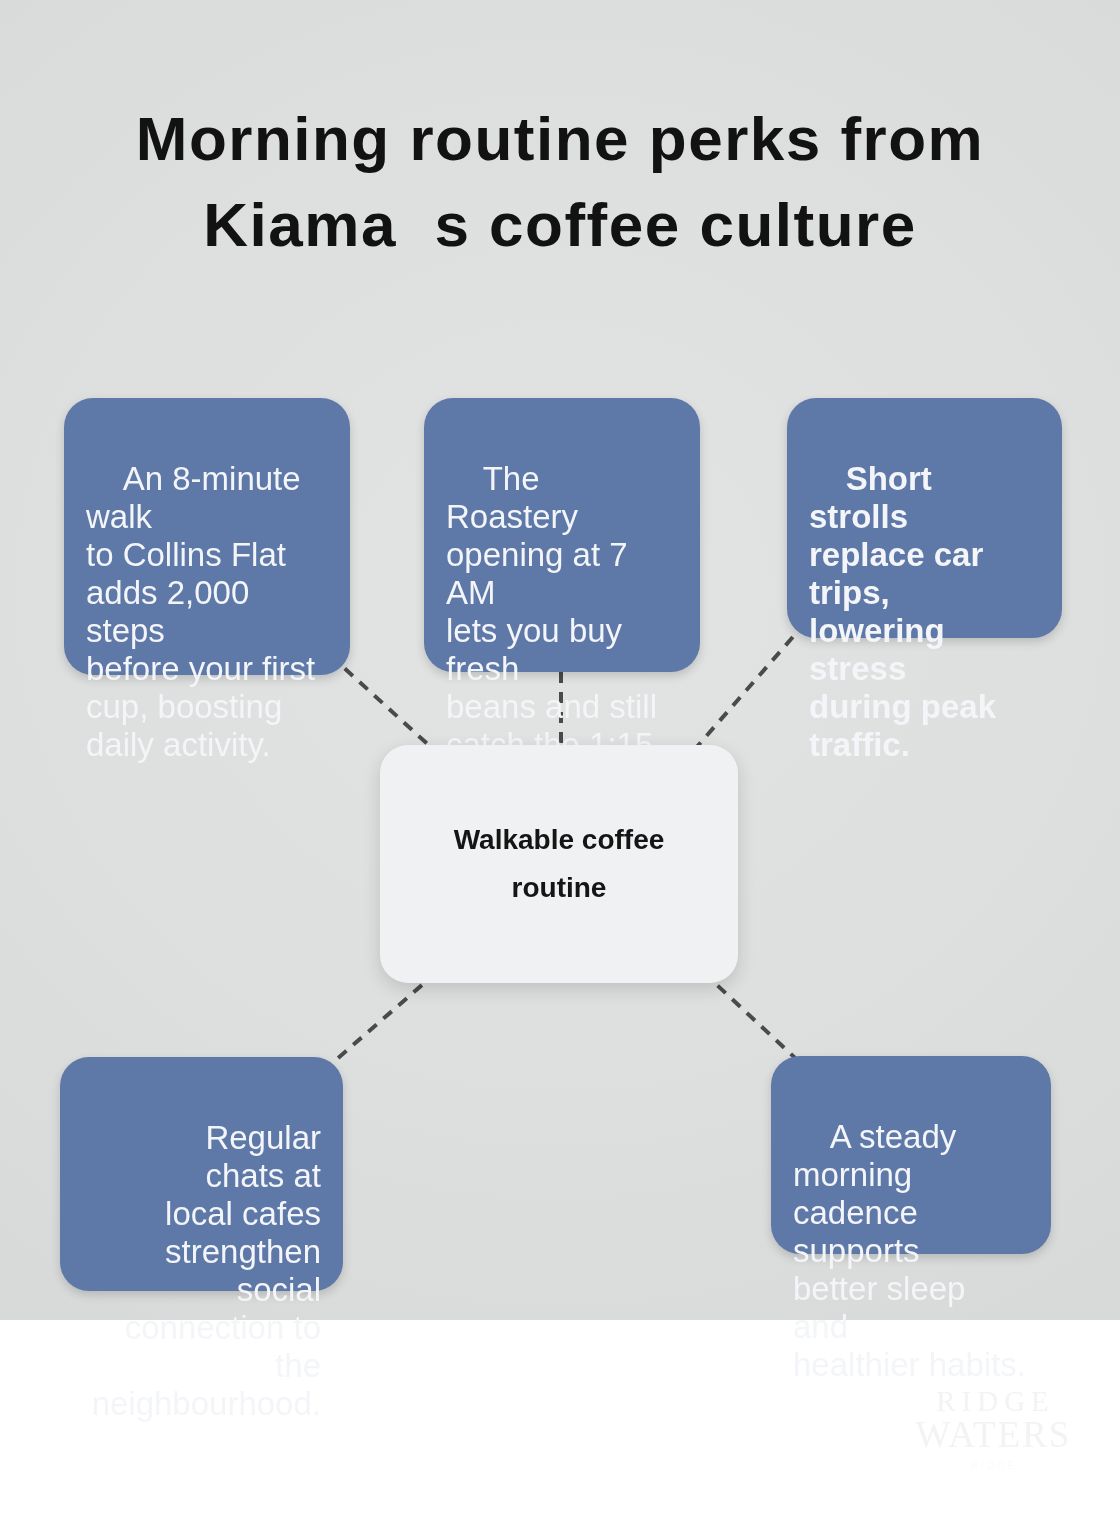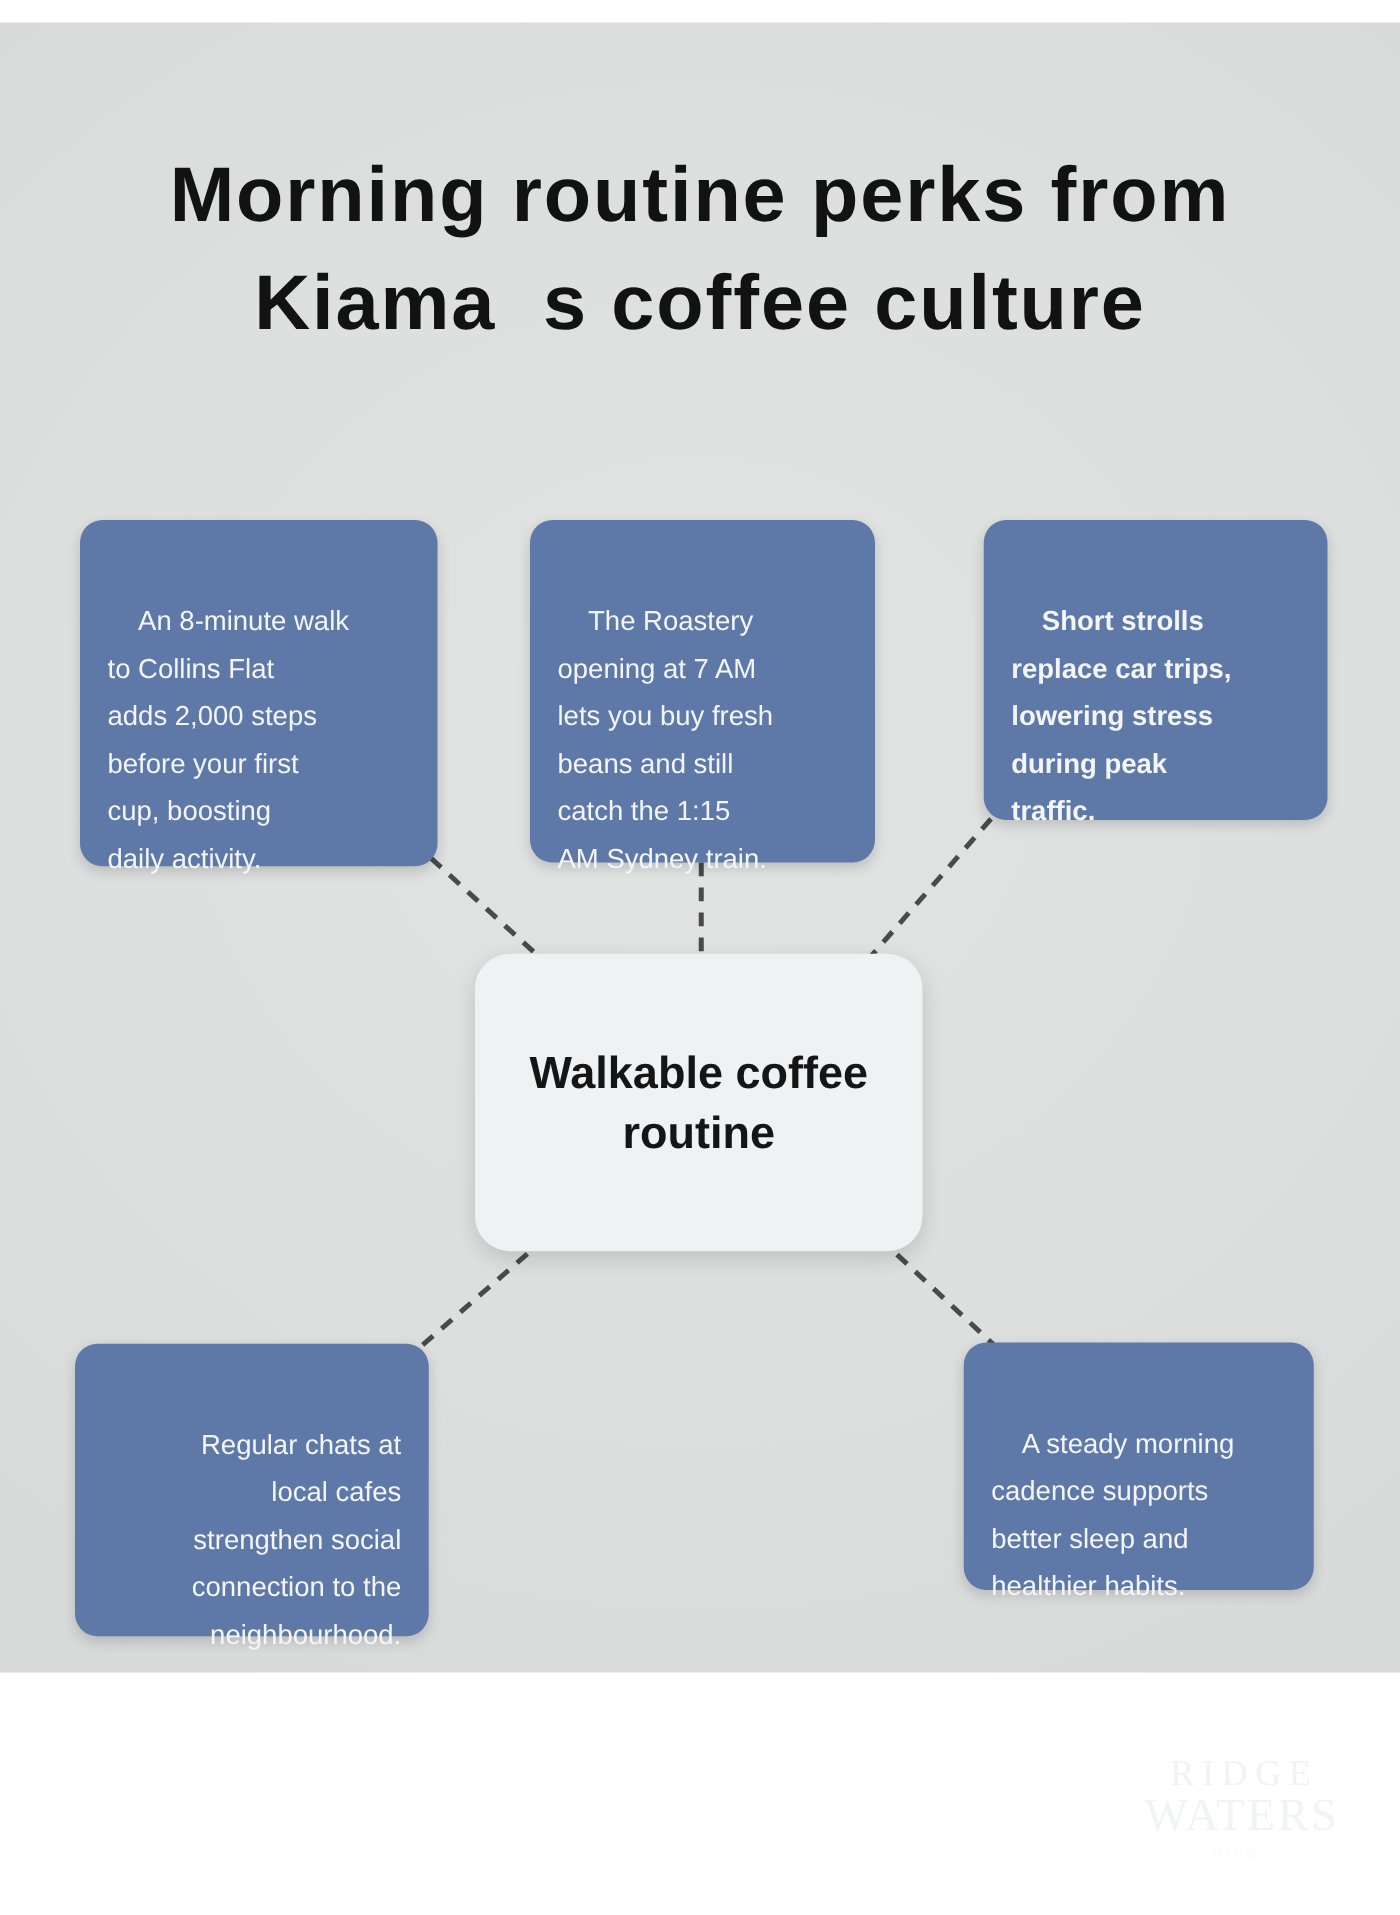--- a/index.html
+++ b/index.html
@@ -5,21 +5,20 @@
   html, body { margin: 0; padding: 0; }
   body {
     width: 1120px; height: 1532px;
     font-family: "Liberation Sans", sans-serif;
     overflow: hidden;
   }
   .canvas {
     position: relative;
     width: 1120px; height: 1320px;
     background: radial-gradient(ellipse 90% 70% at 50% 45%, #e2e3e3 0%, #dddede 55%, #d7d8d8 100%);
-    margin-top: 18px;
   }
   .title {
     position: absolute;
     left: 0; top: 96px; width: 1120px;
     text-align: center;
     font-size: 62px;
     font-weight: bold;
     letter-spacing: 1.5px;
     line-height: 86px;
     color: #121212;
@@ -27,23 +26,23 @@
   }
   .connector-layer {
     position: absolute;
     left: 0; top: 0; width: 1120px; height: 1532px;
     z-index: 1;
   }
   .card {
     position: absolute;
     z-index: 2;
     background: #5e78a8;
-    border-radius: 18px;
+    border-radius: 29px;
     color: #f3f5f8;
-    font-size: 22px;
+    font-size: 33px;
     line-height: 38px;
     padding: 24px 22px;
     box-sizing: border-box;
     white-space: pre-wrap;
     box-shadow: 0 4px 10px rgba(0,0,0,0.16);
   }
   .card-top-left     { left: 64px;  top: 398px;  width: 286px; height: 277px; }
   .card-top-middle   { left: 424px; top: 398px;  width: 276px; height: 274px; }
   .card-top-right    { left: 787px; top: 398px;  width: 275px; height: 240px; font-weight: bold; }
   .card-bottom-left  { left: 60px;  top: 1057px; width: 283px; height: 234px; text-align: right; }
@@ -52,21 +51,21 @@
     position: absolute;
     z-index: 2;
     left: 380px; top: 745px; width: 358px; height: 238px;
     background: #f0f1f3;
     border-radius: 28px;
     box-shadow: 0 6px 18px rgba(0,0,0,0.14);
     display: flex;
     align-items: center;
     justify-content: center;
     text-align: center;
-    font-size: 36px;
+    font-size: 28px;
     font-weight: bold;
     line-height: 48px;
     color: #151515;
     white-space: pre-wrap;
   }
   .logo {
     position: absolute;
     z-index: 2;
     left: 910px; top: 1384px; width: 165px;
     text-align: center;

